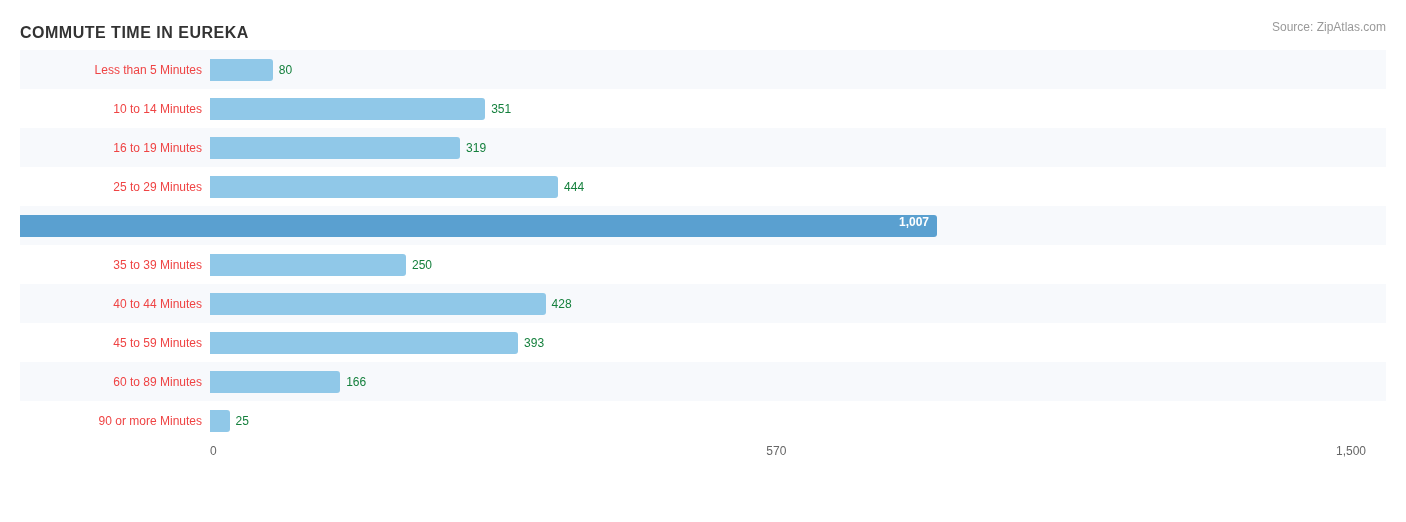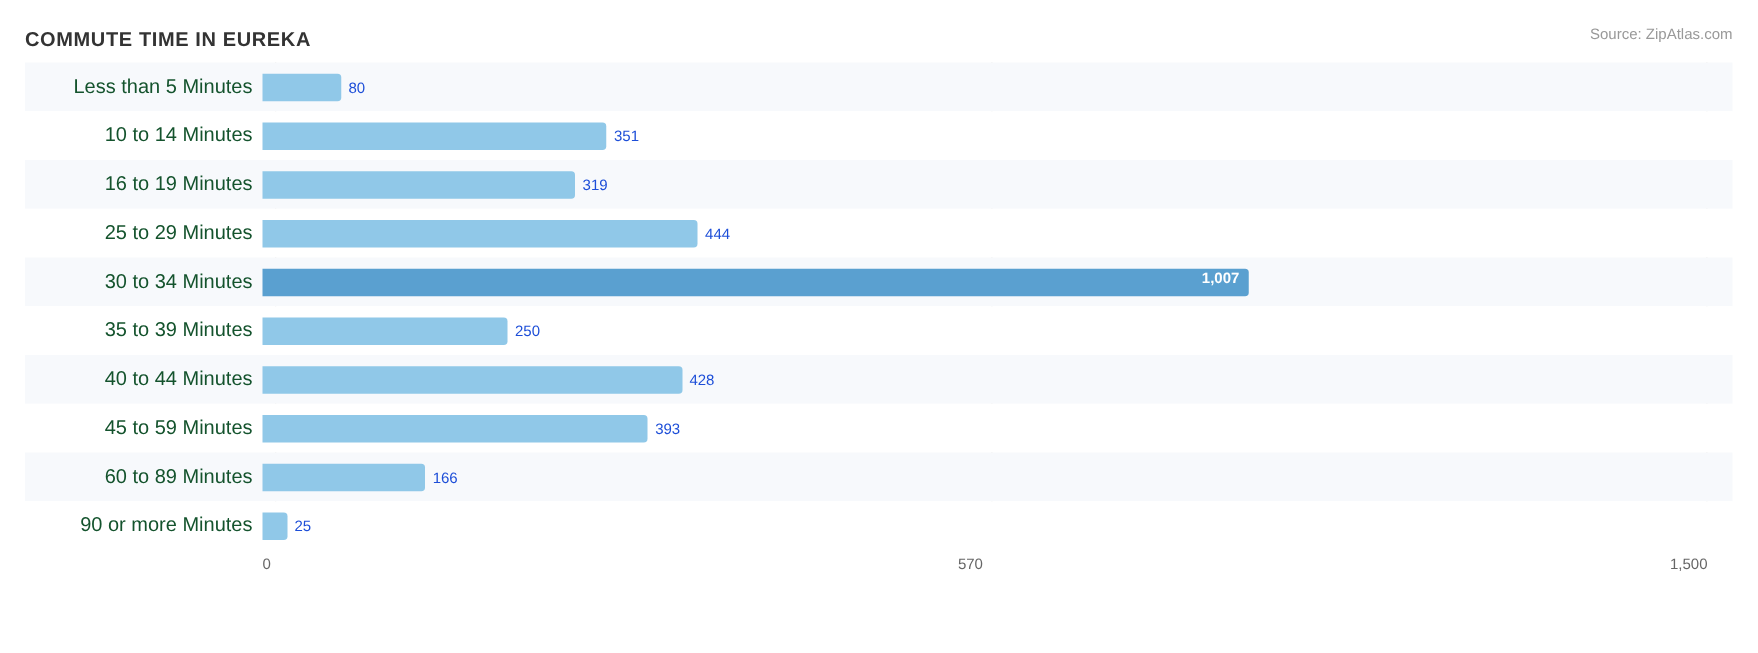--- a/index.html
+++ b/index.html
@@ -69,22 +69,22 @@
     }
     .bar-row:nth-child(even) {
       background: #f7f9fc;
     }
     .bar-row:nth-child(odd) {
       background: #fff;
     }
     .bar-label {
       width: 190px;
       min-width: 190px;
-      font-size: 16px;
-      color: #14532d;
+      font-size: 12px;
+      color: #ef4444;
       padding: 2px 8px 2px 4px;
       text-align: right;
     }
     .bar-track {
       flex: 1;
       height: 22px;
       position: relative;
       display: flex;
       align-items: center;
     }
@@ -94,21 +94,21 @@
       position: relative;
     }
     .bar-fill.normal {
       background: #90c8e8;
     }
     .bar-fill.highlight {
       background: #5aa0d0;
     }
     .bar-value {
       font-size: 12px;
-      color: #1d4ed8;
+      color: #15803d;
       margin-left: 6px;
       white-space: nowrap;
     }
     .bar-value.inside {
       position: absolute;
       right: 8px;
       color: #fff;
       font-weight: bold;
       margin-left: 0;
     }
@@ -166,21 +166,20 @@
           </div>
         </div>
         <div class="bar-row">
           <div class="bar-label">25 to 29 Minutes</div>
           <div class="bar-track">
             <div class="bar-fill normal" style="width: 29.6%;"></div>
             <div class="bar-value">444</div>
           </div>
         </div>
         <div class="bar-row">
-          <div class="bar-label">30 to 34 Minutes</div>
           <div class="bar-track">
             <div class="bar-fill highlight" style="width: 67.1333%; position: relative; text-align: right;">
               <div class="bar-value inside">1,007</div>
             </div>
           </div>
         </div>
         <div class="bar-row">
           <div class="bar-label">35 to 39 Minutes</div>
           <div class="bar-track">
             <div class="bar-fill normal" style="width: 16.6667%;"></div>

